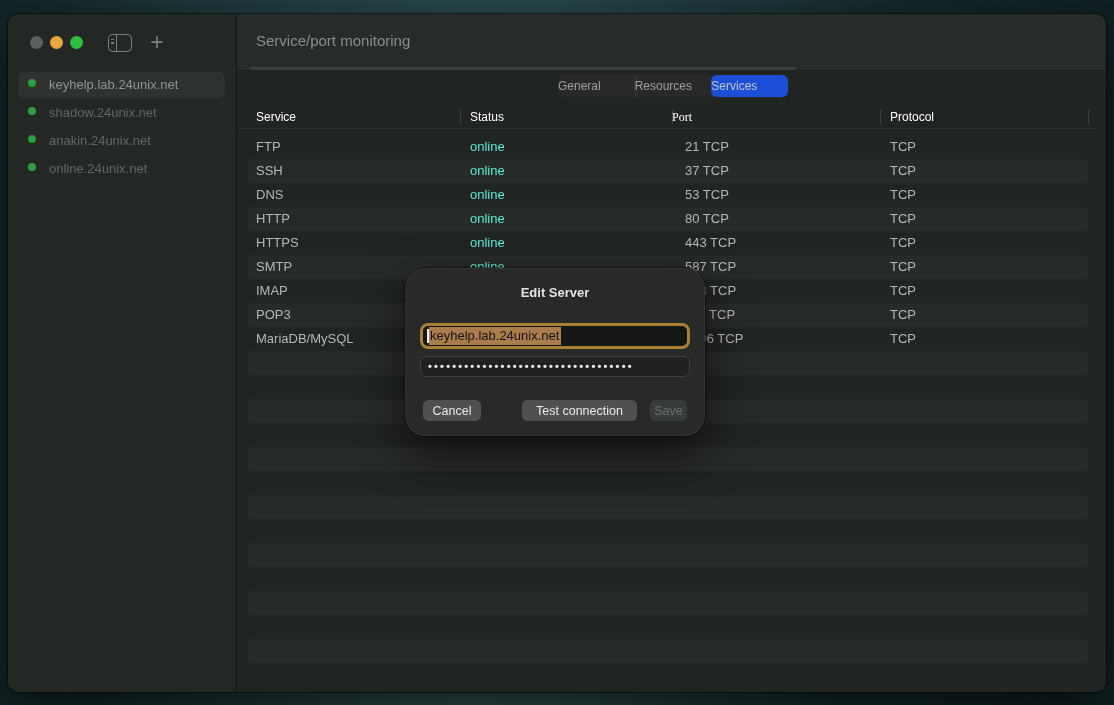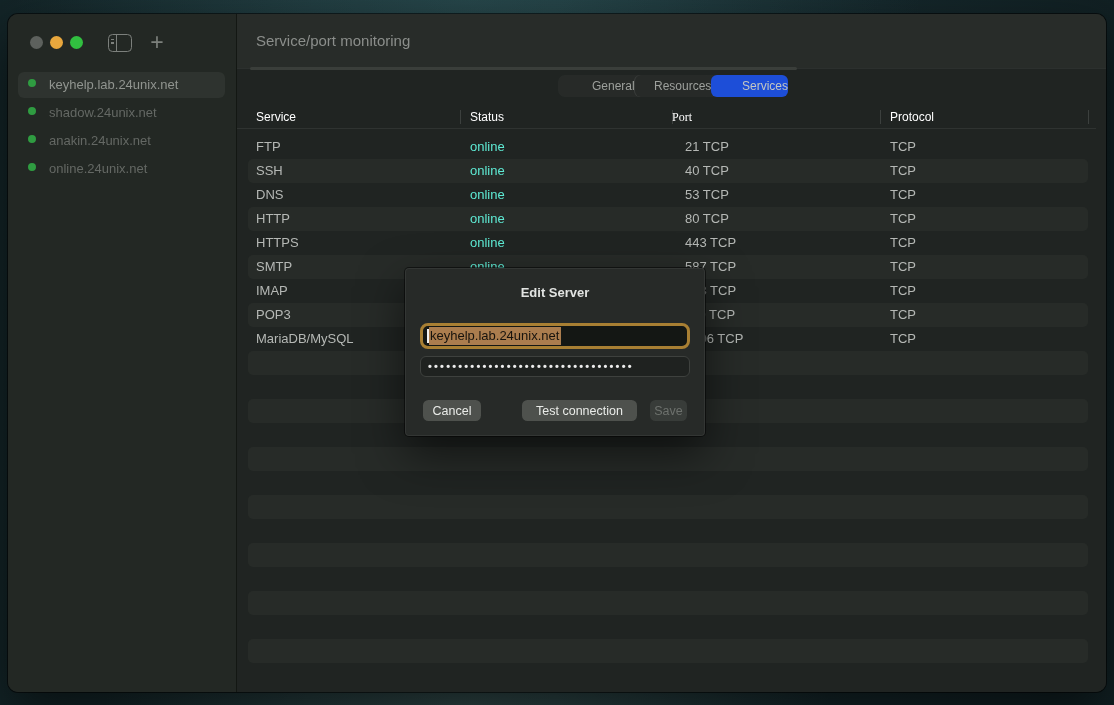--- a/index.html
+++ b/index.html
@@ -41,38 +41,38 @@
   .server-item.selected .server-label { color:#90948f; }
   
   .main { flex:1; position:relative; background:#202422; }
   .titlebar { height:54px; background:#282c29; }
   .page-title { line-height:54px; padding-left:19px; font-size:15px; font-weight:normal; color:#8b8e8b; }
   .hdivider { position:absolute; left:0; right:0; top:54px; height:1px; background:rgba(255,255,255,0.055); }
   .hdivider-bright { position:absolute; left:13px; top:53px; width:547px; height:3px;
     border-radius:2px; background:#3a3e3a; }
   .segmented { position:absolute; left:321px; top:61px; width:230px; height:22px;
     background:rgba(255,255,255,0.03); border-radius:7px; display:flex; }
-  .segment { flex:1; text-align:right; line-height:22px; font-size:12px; color:#9da09c; border-radius:6px; }
+  .segment { flex:1; text-align:left; line-height:22px; font-size:12px; color:#9da09c; border-radius:6px; }
   .segment + .segment { box-shadow:-1px 0 0 rgba(255,255,255,0.09); }
   .segment.selected { background:#1d4ed8; color:#c3c6c2; box-shadow:none; }
   .thead { position:absolute; left:0; right:10px; top:92px; height:23px;
     border-bottom:1px solid rgba(255,255,255,0.07); font-size:12px; color:#ffffff; }
   .th { position:absolute; line-height:23px; }
   .th1 { left:19px; } .th2 { left:233px; } .th3 { left:435px;font-family:Liberation Serif, serif; } .th4 { left:653px; }
   .thsep { position:absolute; top:4px; width:1px; height:14px; background:rgba(255,255,255,0.13); }
   .ts1 { left:223px; } .ts2 { left:435px; } .ts3 { left:643px; } .ts4 { left:851px; }
   .rows { position:absolute; left:0; right:0; top:121px; }
   .row { position:relative; height:24px; font-size:13px; color:#b5b8b5; }
   .row:nth-child(even)::before { content:""; position:absolute; left:11px; right:18px; top:0; bottom:0;
     background:#272b28; border-radius:5px; }
   .c { position:absolute; line-height:24px; z-index:1; white-space:nowrap; }
   .c1 { left:19px; } .c2 { left:233px; color:#5eead4; } .c3 { left:448px; } .c4 { left:653px; }
   
   .modal { position:absolute; left:405px; top:268px; width:300px; height:168px;
-    background:#272a28; border-radius:4px; z-index:10;
+    background:#272a28; border-radius:20px; z-index:10;
     box-shadow:0 18px 45px rgba(0,0,0,0.55), 0 0 0 1px rgba(0,0,0,0.5), inset 0 0 0 1px rgba(255,255,255,0.06); }
   .modal-title { position:absolute; top:17px; left:0; right:0; text-align:center;
     font-size:13px; font-weight:bold; color:#e2e4e2; }
   .host-field { position:absolute; left:15px; top:55px; width:270px; height:26px;
     border:3px solid #a87f33; border-radius:8px; background:#141714;
     display:flex; align-items:center; overflow:hidden; }
   .caret { width:2px; height:14px; background:#f2f2f2; margin-left:4px; flex:none; }
   .host-text { font-size:13px; color:#17130d; background:#ab7d4e; line-height:16px;
     padding:1px 2px 1px 1px; white-space:nowrap; }
   .pass-field { position:absolute; left:15px; top:88px; width:270px; height:21px;
@@ -150,21 +150,21 @@
     <div class="rows">
       <div class="row">
         <span class="c c1">FTP</span>
         <span class="c c2">online</span>
         <span class="c c3">21 TCP</span>
         <span class="c c4">TCP</span>
       </div>
       <div class="row">
         <span class="c c1">SSH</span>
         <span class="c c2">online</span>
-        <span class="c c3">40 TCP</span>
+        <span class="c c3">37 TCP</span>
         <span class="c c4">TCP</span>
       </div>
       <div class="row">
         <span class="c c1">DNS</span>
         <span class="c c2">online</span>
         <span class="c c3">53 TCP</span>
         <span class="c c4">TCP</span>
       </div>
       <div class="row">
         <span class="c c1">HTTP</span>

